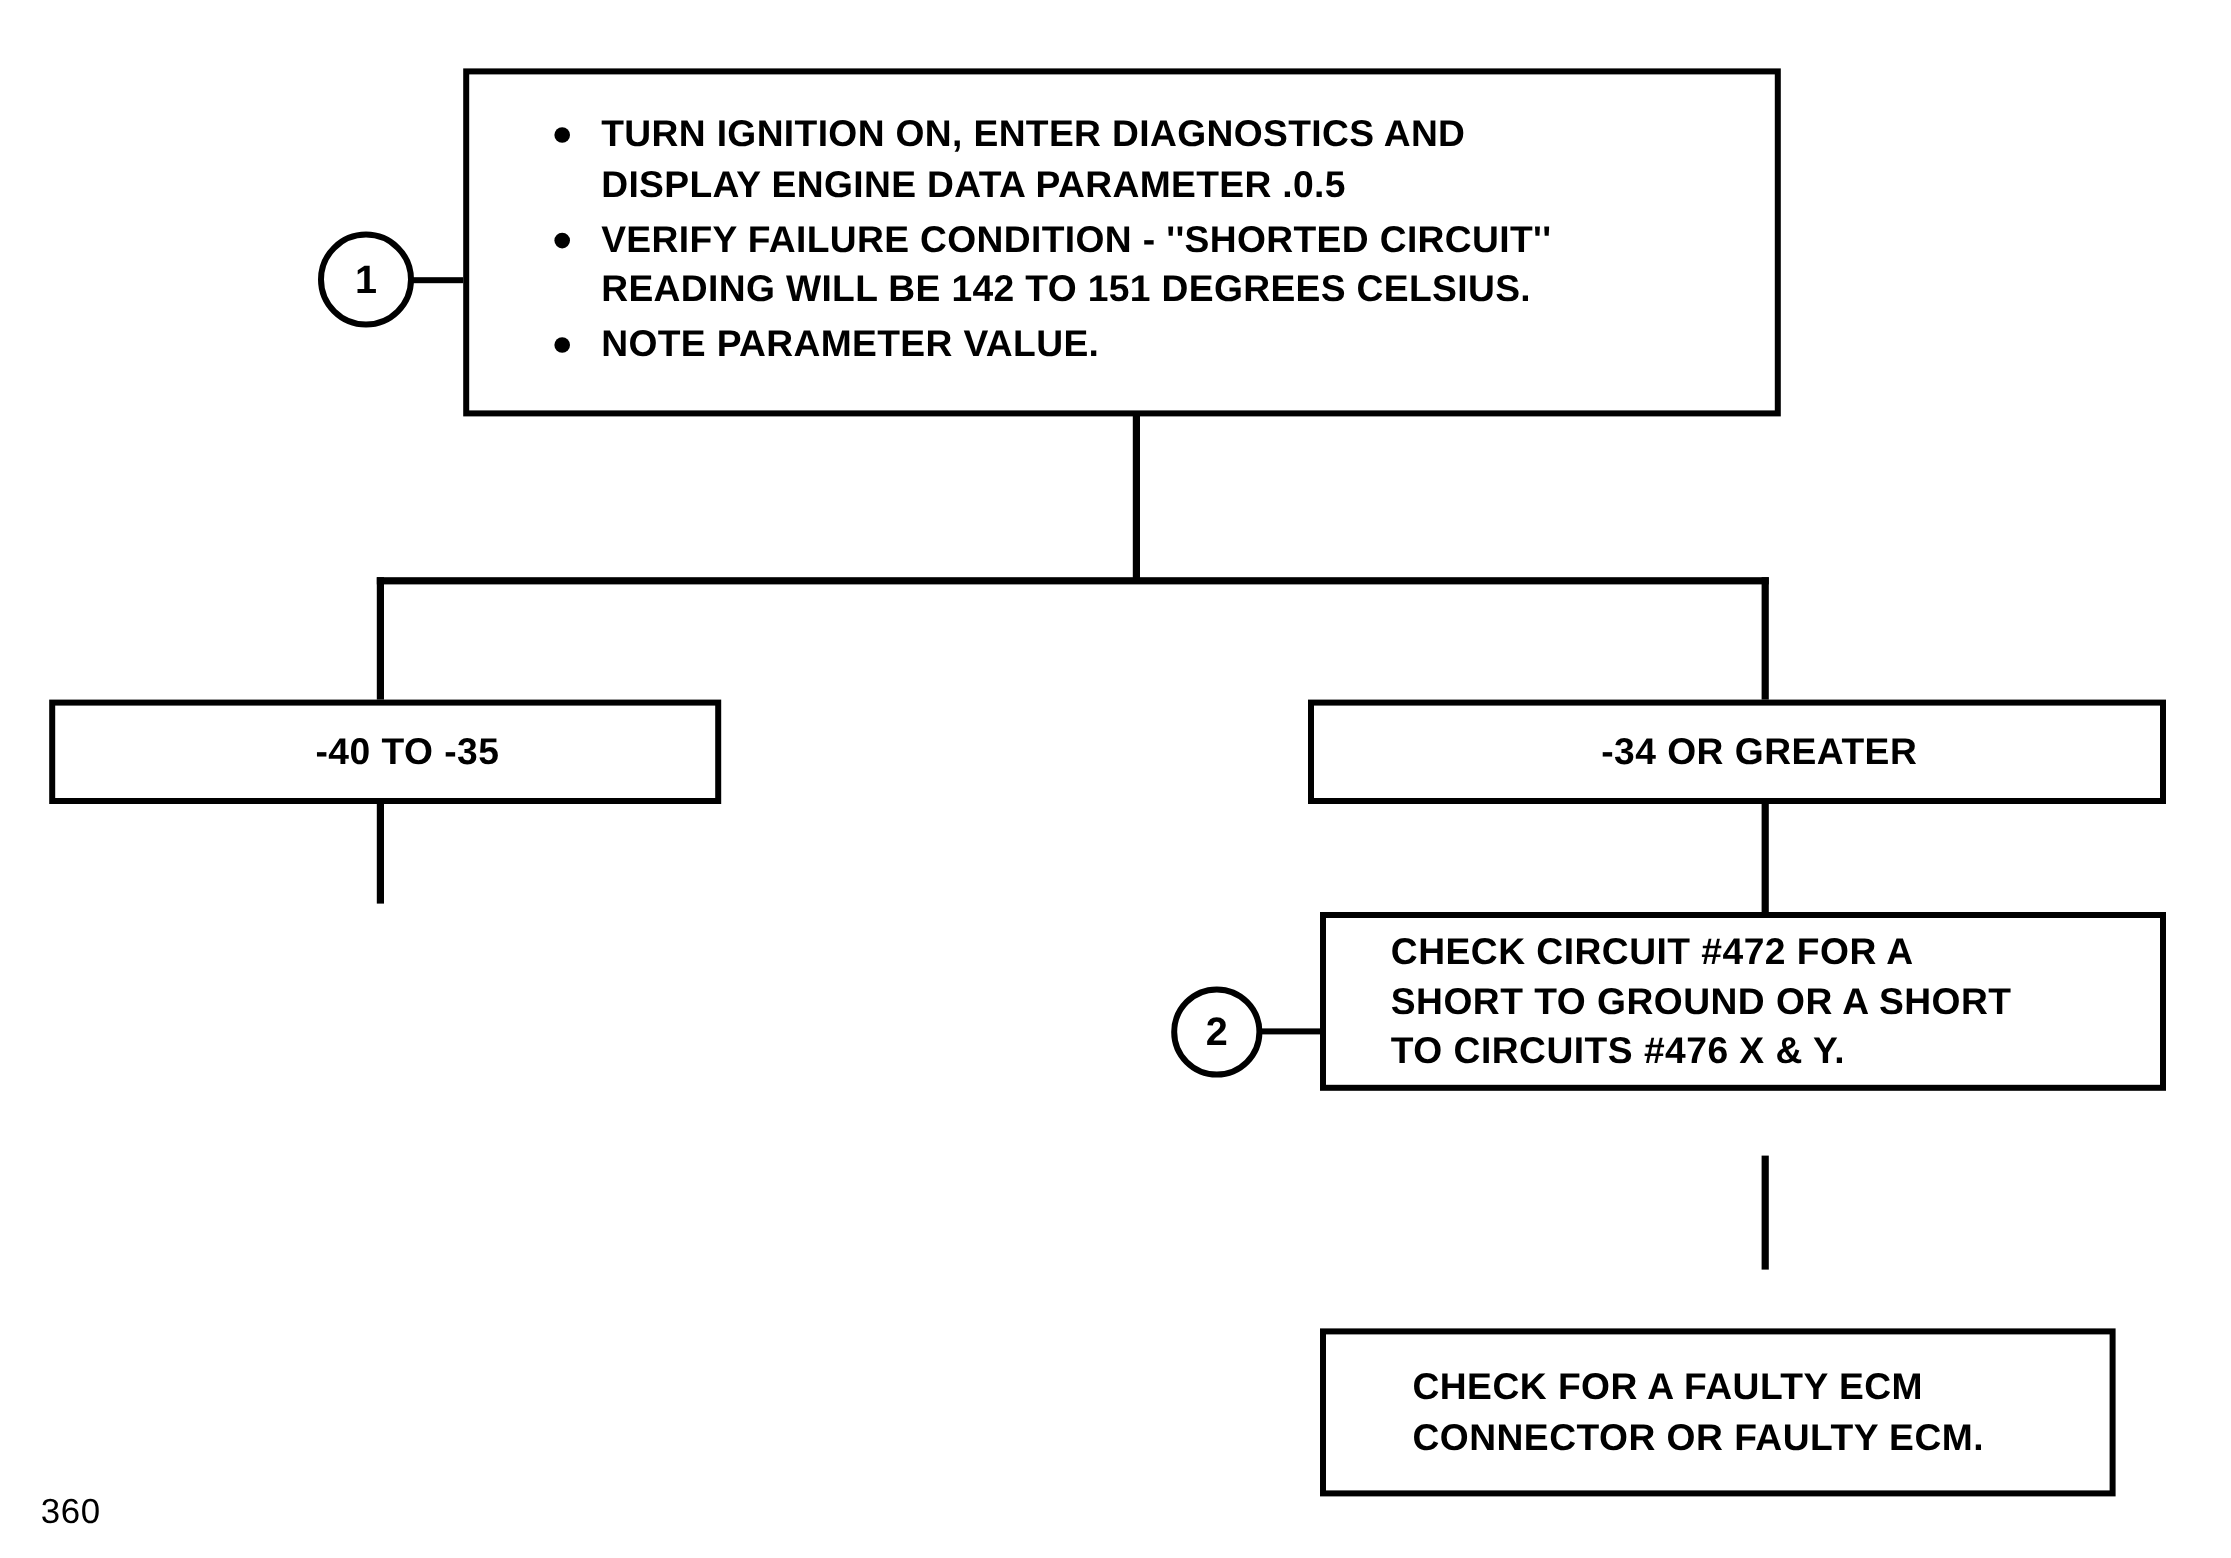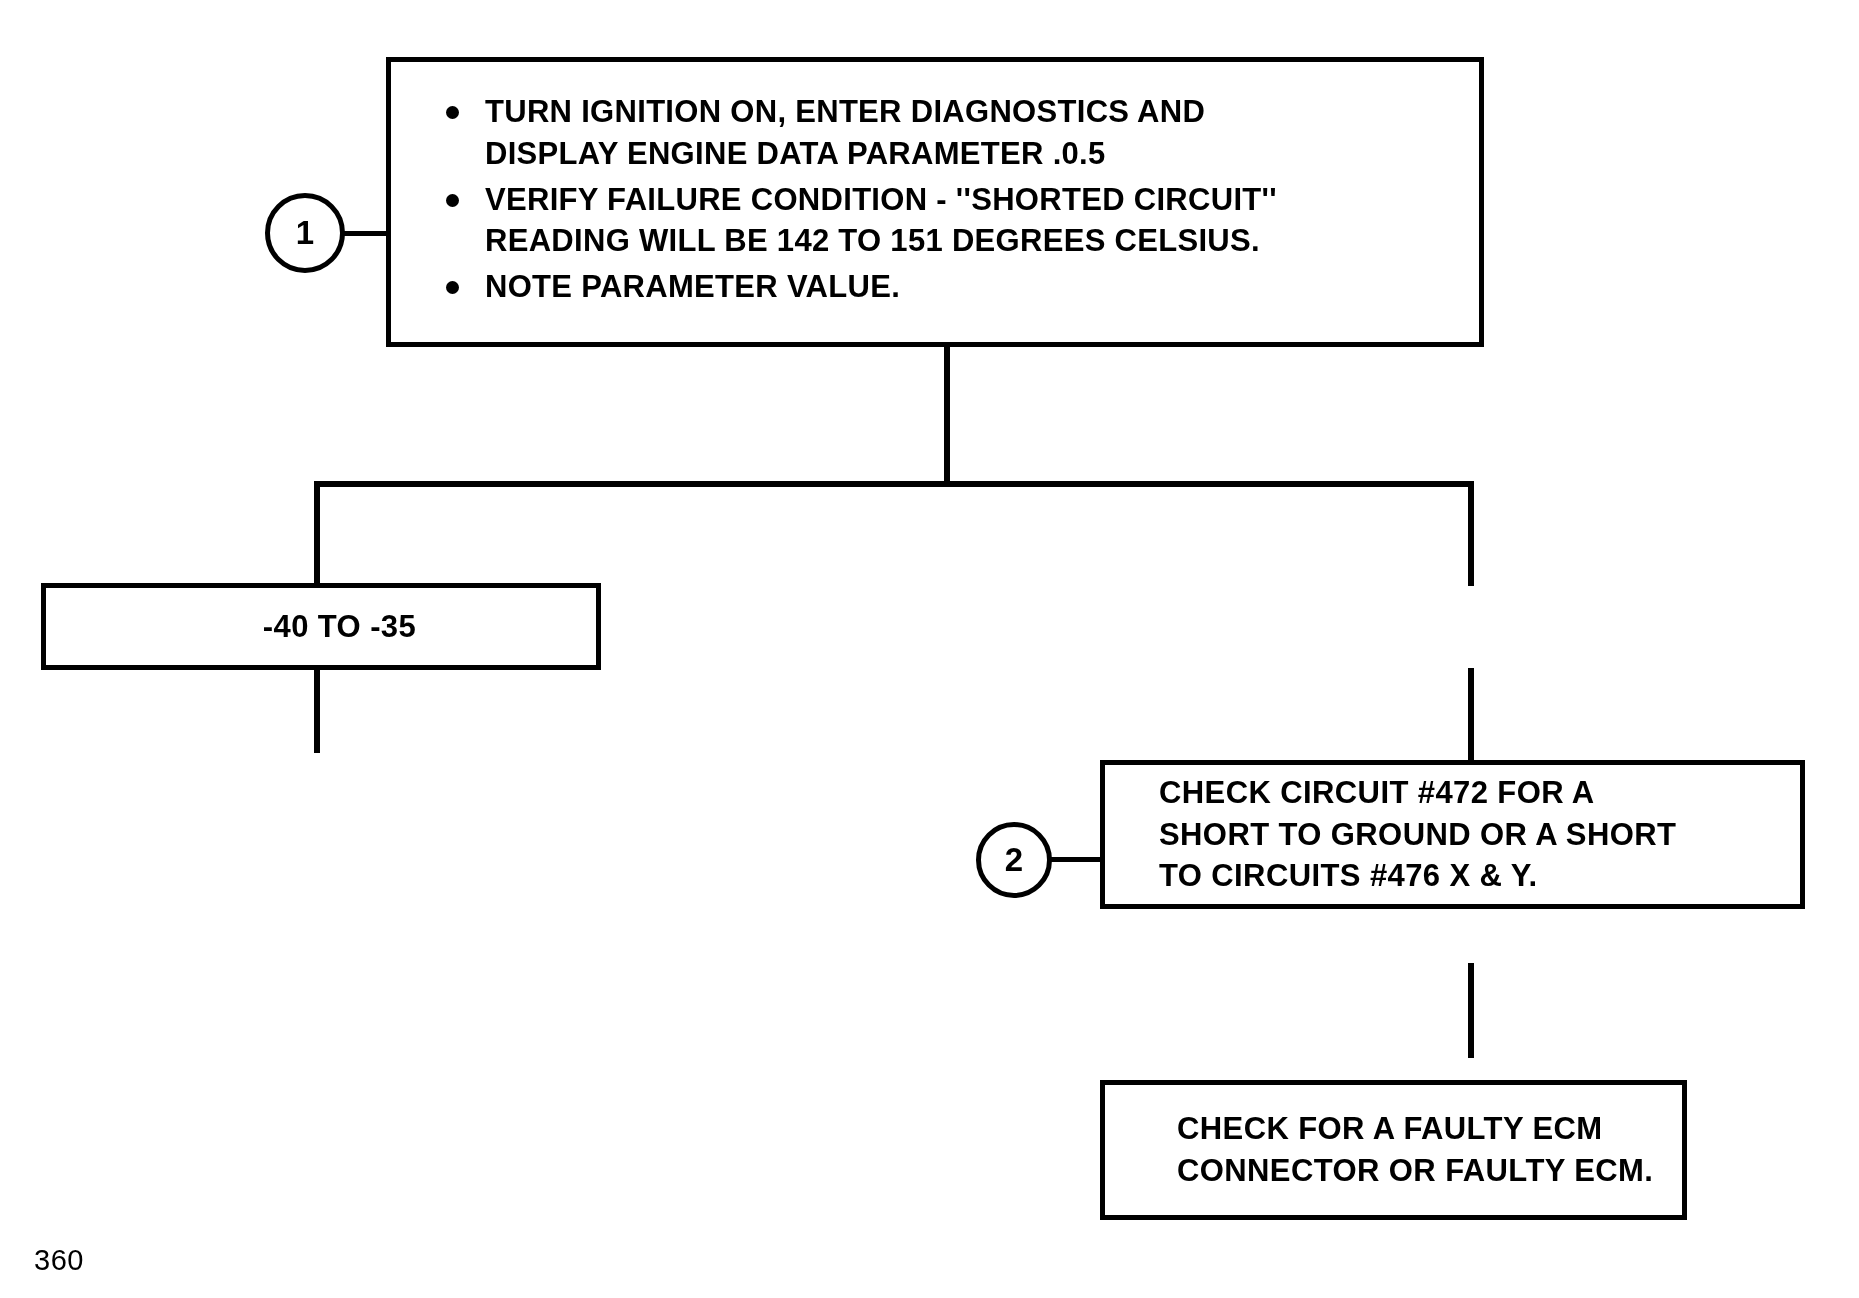--- a/index.html
+++ b/index.html
@@ -35,21 +35,21 @@
     line-height: 1.34;
     white-space: pre-line;
     padding-left: 37px;
   }
 
   .box-text.centered { text-align: center; width: 100%; }
 
   
   .bullets {
     list-style: none;
-    margin: 0;
+    margin: 16px;
     padding: 0 0 0 52px;
     width: 100%;
   }
   .bullets li {
     position: relative;
     font-size: 31px;
     font-weight: 700;
     line-height: 1.33;
     letter-spacing: 0.3px;
     margin: 0 0 5px 0;
@@ -119,38 +119,41 @@
 
   <div class="line v" style="left:944px; top:345px; width:6px; height:140px;"></div>
   <div class="line h" style="left:314px; top:481px; width:1160px; height:6px;"></div>
   <div class="line v" style="left:314px; top:481px; width:6px; height:105px;"></div>
   <div class="line v" style="left:1468px; top:481px; width:6px; height:105px;"></div>
 
   <div class="box center" style="left:41px; top:583px; width:560px; height:87px;">
     <span class="box-text centered">-40 TO -35</span>
   </div>
 
+  <div class="box center" style="left:1090px; top:583px; width:715px; height:87px;">
+    <span class="box-text centered">-34 OR GREATER</span>
+  </div>
 
   <div class="line v" style="left:314px; top:668px; width:6px; height:85px;"></div>
 
 
   <div class="line v" style="left:1468px; top:668px; width:6px; height:95px;"></div>
 
   <div class="step-circle" style="left:976px; top:822px; width:76px; height:76px;">2</div>
 
   <div class="line h" style="left:1050px; top:857px; width:54px;"></div>
 
   <div class="box" style="left:1100px; top:760px; width:705px; height:149px;">
     <span class="box-text" style="padding-left:54px;">CHECK CIRCUIT #472 FOR A
 SHORT TO GROUND OR A SHORT
 TO CIRCUITS #476 X &amp; Y.</span>
   </div>
 
   <div class="line v" style="left:1468px; top:963px; width:6px; height:95px;"></div>
 
-  <div class="box" style="left:1100px; top:1080px; width:587px; height:140px;">
+  <div class="box" style="left:1100px; top:1107px; width:663px; height:140px;">
     <span class="box-text" style="padding-left:72px;">CHECK FOR A FAULTY ECM
 CONNECTOR OR FAULTY ECM.</span>
   </div>
 
   <div class="page-number" style="left:34px; top:1200px;">360</div>
 
 </div>
 
 </body></html>

